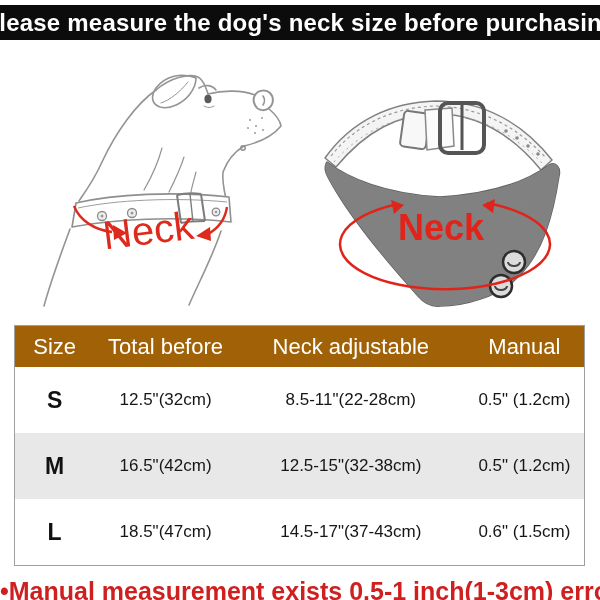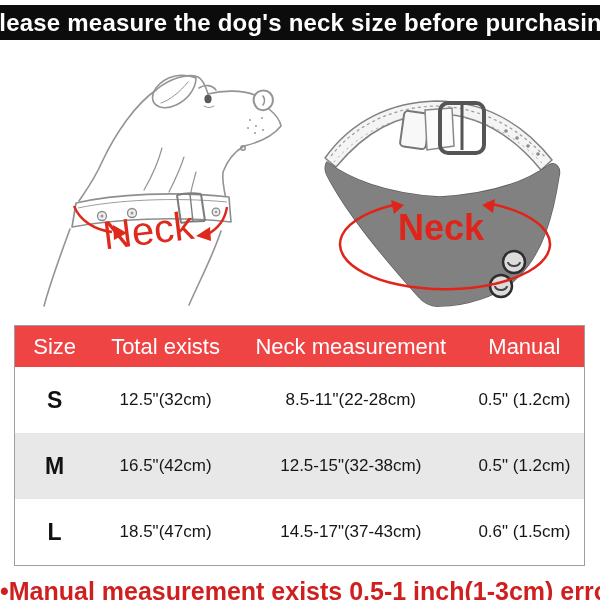--- a/index.html
+++ b/index.html
@@ -13,21 +13,21 @@
   }
   .title-bar span{
     color:#ffffff;font-size:24px;font-weight:bold;letter-spacing:0.2px;white-space:nowrap;
   }
   .illustration{position:absolute;}
   .size-table{
     position:absolute;left:14px;top:325px;width:571px;
     border-collapse:collapse;table-layout:fixed;border:1px solid #9f9f9f;
   }
   .size-table th{
-    background:#ef4444;color:#ffffff;font-weight:400;font-size:22px;height:41px;
+    background:#a16207;color:#ffffff;font-weight:400;font-size:22px;height:41px;
     text-align:center;padding:0;
   }
   .size-table td{
     text-align:center;font-size:17px;color:#161616;height:66px;background:#ffffff;padding:0;
   }
   .size-table tr.alt td{background:#e8e8e8;}
   .size-table td.size-cell{font-size:23px;font-weight:bold;color:#111;}
   .footnote{
     position:absolute;left:0;top:577px;width:600px;text-align:center;
     color:#cf1f1f;font-size:25px;font-weight:bold;white-space:nowrap;
@@ -161,22 +161,22 @@
   <table class="size-table">
     <colgroup>
       <col style="width:14%">
         <col style="width:25%">
         <col style="width:40%">
         <col style="width:21%">
     </colgroup>
     <thead>
       <tr>
         <th>Size</th>
-        <th>Total exists</th>
-        <th>Neck measurement</th>
+        <th>Total before</th>
+        <th>Neck adjustable</th>
         <th>Manual</th>
       </tr>
     </thead>
     <tbody>
       <tr>
         <td class="size-cell">S</td>
         <td>12.5"(32cm)</td>
         <td>8.5-11"(22-28cm)</td>
         <td>0.5" (1.2cm)</td>
       </tr>

